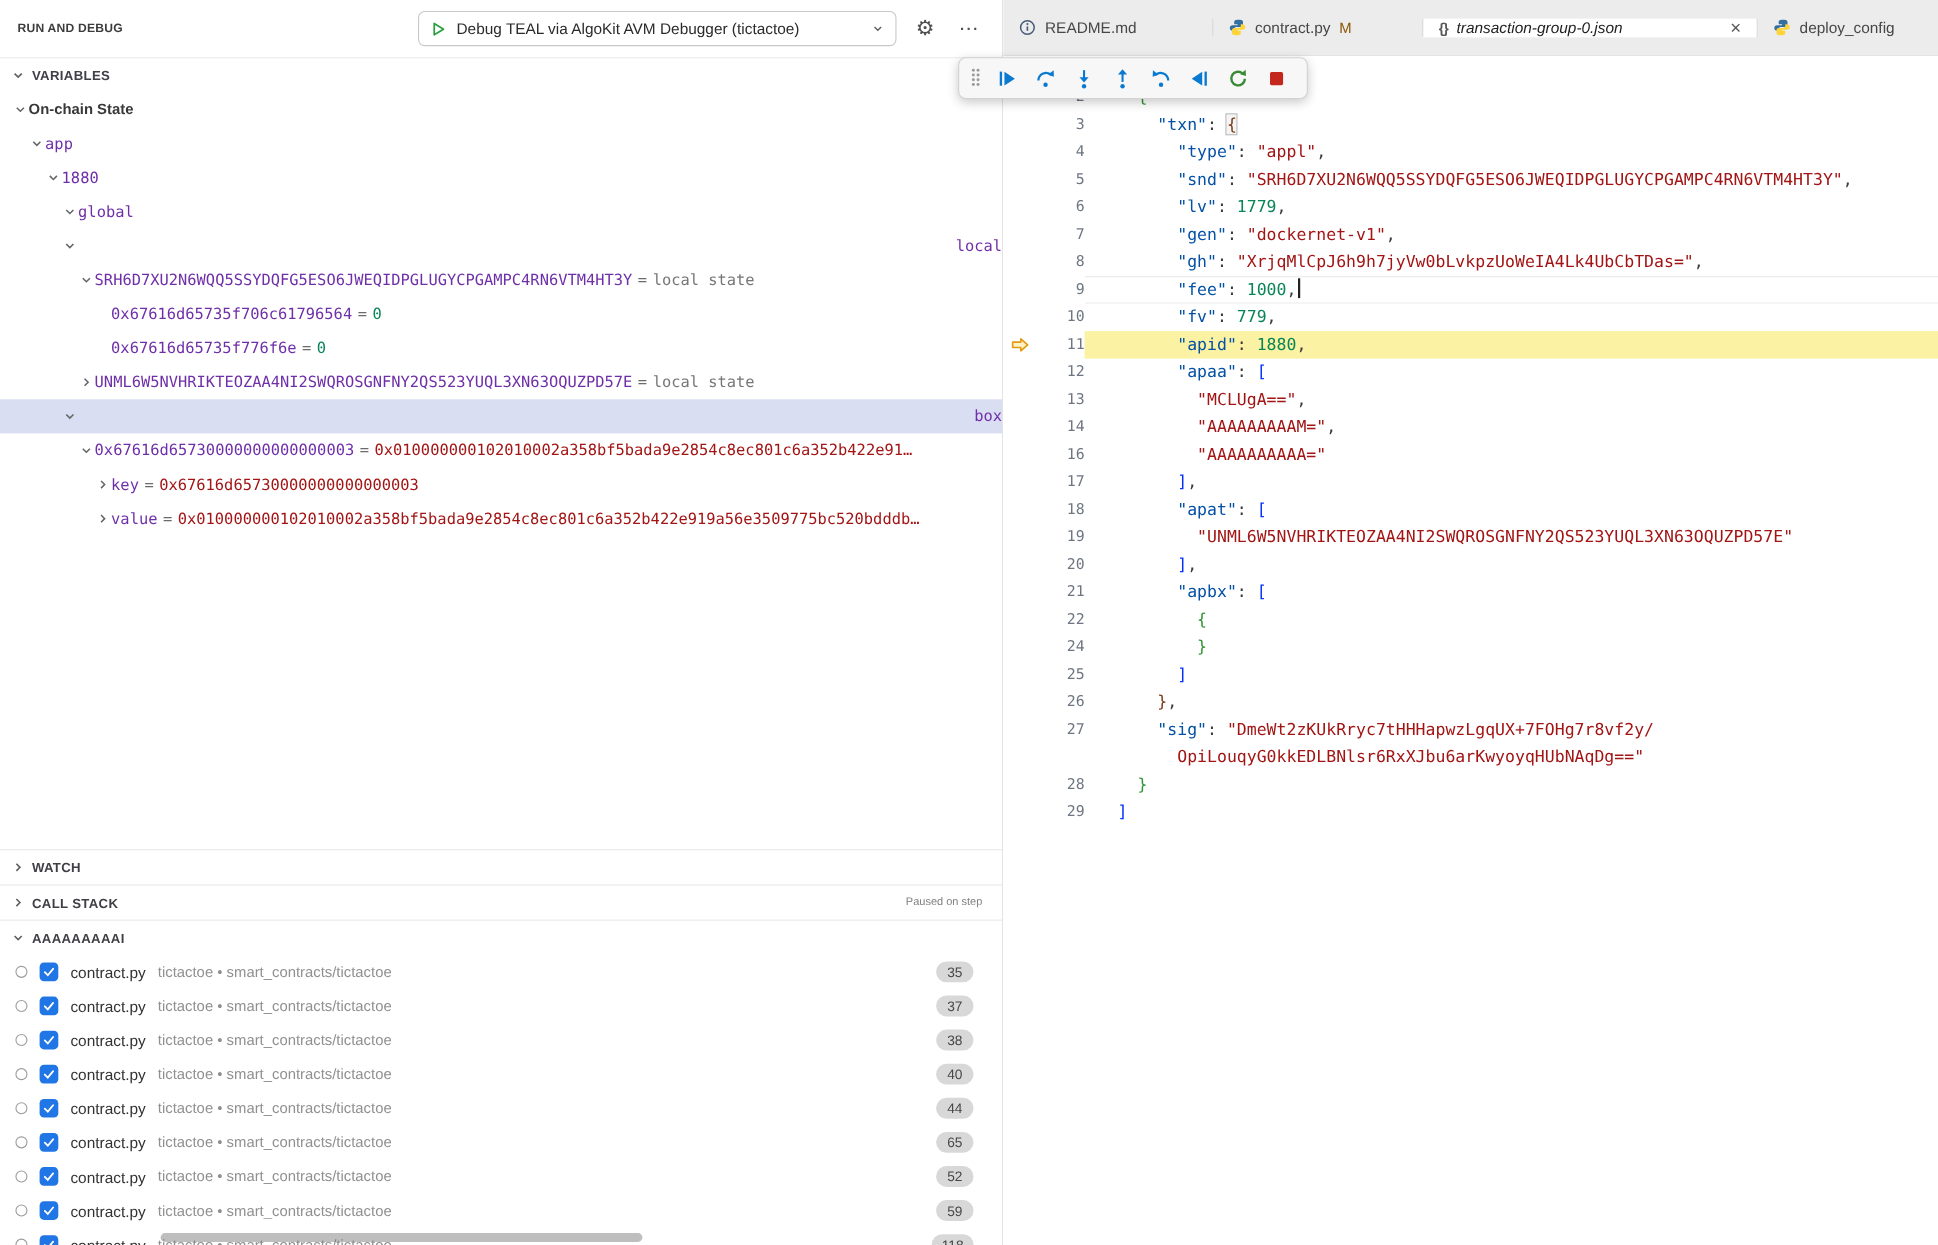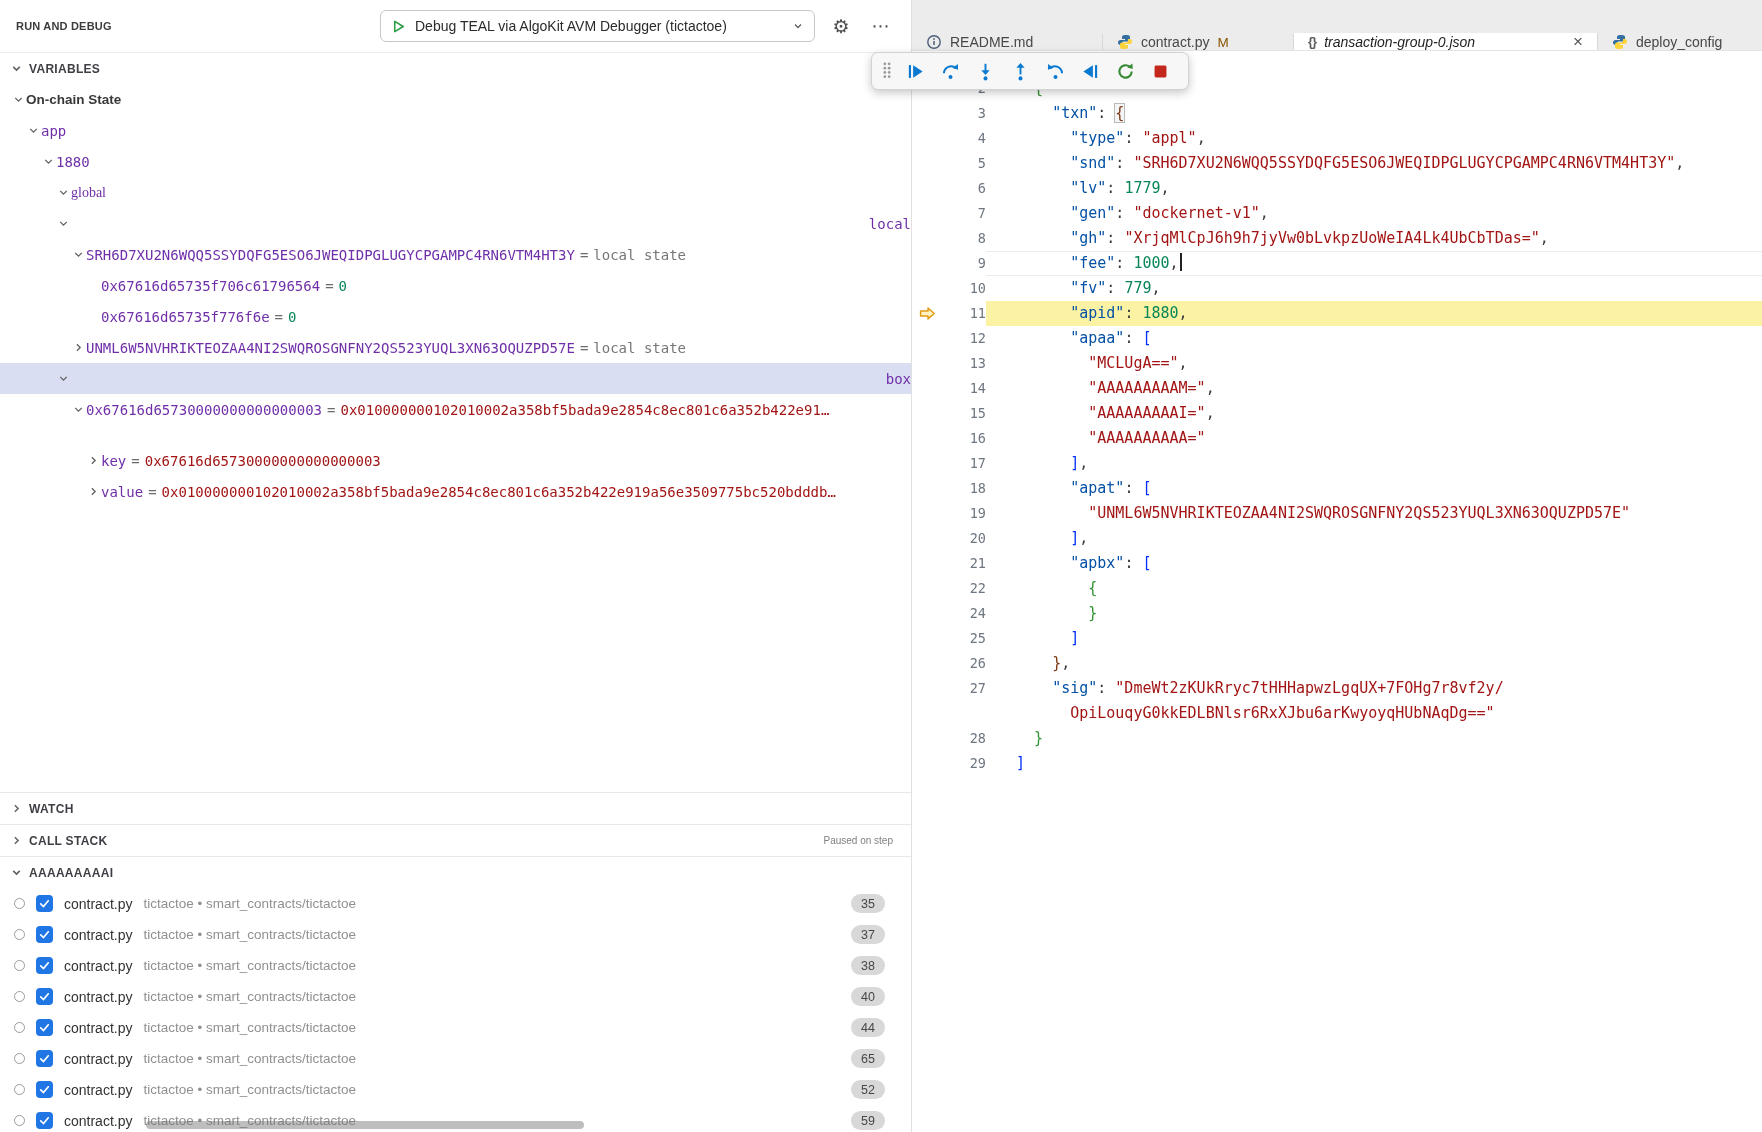--- a/index.html
+++ b/index.html
@@ -45,21 +45,21 @@
             justify-content:center;flex:none;}
   .bp-file{color:#333;}
   .bp-path{color:#909090;font-size:13.5px;flex:1;white-space:nowrap;overflow:hidden;}
   .bp-line{background:#d8d8d8;color:#474747;border-radius:10px;font-size:12.5px;padding:2.5px 9px;
            min-width:16px;text-align:center;}
   .sb-hscroll{position:absolute;left:146px;bottom:3px;width:438px;height:8px;border-radius:4px;
               background:rgba(110,110,110,.45);z-index:5;}
 
   
   .main{flex:1;display:flex;flex-direction:column;overflow:hidden;position:relative;background:#fff;}
-  .tabbar{height:50px;flex:none;background:#ececec;display:flex;align-items:flex-end;overflow:hidden;
+  .tabbar{height:50px;flex:none;background:#ececec;display:flex;align-items:center;overflow:hidden;
           border-bottom:1px solid #e3e3e3;}
   .tab{display:flex;align-items:center;gap:8px;padding:0 14px;font-size:14px;color:#474747;
        border-right:1px solid #d8d8d8;flex:none;box-sizing:border-box;white-space:nowrap;overflow:hidden;}
   .tab:nth-child(1){width:191px;}
   .tab:nth-child(2){width:191px;}
   .tab:nth-child(3){width:304px;}
   .tab:nth-child(4){width:250px;}
   .tab.active{background:#fff;color:#1f1f1f;}
   .tab.active .tab-label{font-style:italic;}
   .tab-git{color:#895503;font-size:13.5px;}
@@ -138,21 +138,21 @@
           <span class="tname">app</span>
         </div>
         <div class="tree-row" style="padding-left: 40px;">
           <span class="chev">
             <svg width="13" height="13" viewBox="0 0 16 16">
               <path d="M4 6l4 4 4-4" fill="none" stroke="#646464" stroke-width="1.7"></path>
             </svg>
           </span>
           <span class="tname">1880</span>
         </div>
-        <div class="tree-row" style="padding-left: 55px; font-family: Liberation Serif, serif;">
+        <div class="tree-row" style="padding-left: 55px;">
           <span class="chev">
             <svg width="13" height="13" viewBox="0 0 16 16">
               <path d="M4 6l4 4 4-4" fill="none" stroke="#646464" stroke-width="1.7"></path>
             </svg>
           </span>
           <span class="tname">global</span>
         </div>
         <div class="tree-row" style="padding-left: 55px; justify-content: space-between;">
           <span class="chev">
             <svg width="13" height="13" viewBox="0 0 16 16">
@@ -212,21 +212,21 @@
         <div class="tree-row" style="padding-left: 70px;">
           <span class="chev">
             <svg width="13" height="13" viewBox="0 0 16 16">
               <path d="M4 6l4 4 4-4" fill="none" stroke="#646464" stroke-width="1.7"></path>
             </svg>
           </span>
           <span class="tname">0x67616d65730000000000000003</span>
           <span class="teq">=</span>
           <span class="tval str">0x010000000102010002a358bf5bada9e2854c8ec801c6a352b422e91…</span>
         </div>
-        <div class="tree-row" style="padding-left: 85px; margin-top: 20px;">
+        <div class="tree-row" style="padding-left: 85px;">
           <span class="chev closed">
             <svg width="13" height="13" viewBox="0 0 16 16">
               <path d="M4 6l4 4 4-4" fill="none" stroke="#646464" stroke-width="1.7"></path>
             </svg>
           </span>
           <span class="tname">key</span>
           <span class="teq">=</span>
           <span class="tval str">0x67616d65730000000000000003</span>
         </div>
         <div class="tree-row" style="padding-left: 85px;">
@@ -484,25 +484,20 @@
             <div class="lnum">13</div>
             <div class="ltext"><span class="tk-p">        </span><span class="tk-s">"MCLUgA=="</span><span class="tk-p">,</span></div>
           </div>
           <div class="code-row">
             <div class="glyph"></div>
             <div class="lnum">14</div>
             <div class="ltext"><span class="tk-p">        </span><span class="tk-s">"AAAAAAAAAM="</span><span class="tk-p">,</span></div>
           </div>
           <div class="code-row">
             <div class="glyph"></div>
-            <div class="lnum">15</div>
-            <div class="ltext"><span class="tk-p">        </span><span class="tk-s">"AAAAAAAAAI="</span><span class="tk-p">,</span></div>
-          </div>
-          <div class="code-row">
-            <div class="glyph"></div>
             <div class="lnum">16</div>
             <div class="ltext"><span class="tk-p">        </span><span class="tk-s">"AAAAAAAAAA="</span></div>
           </div>
           <div class="code-row">
             <div class="glyph"></div>
             <div class="lnum">17</div>
             <div class="ltext"><span class="tk-p">      </span><span class="tk-b1">]</span><span class="tk-p">,</span></div>
           </div>
           <div class="code-row">
             <div class="glyph"></div>

